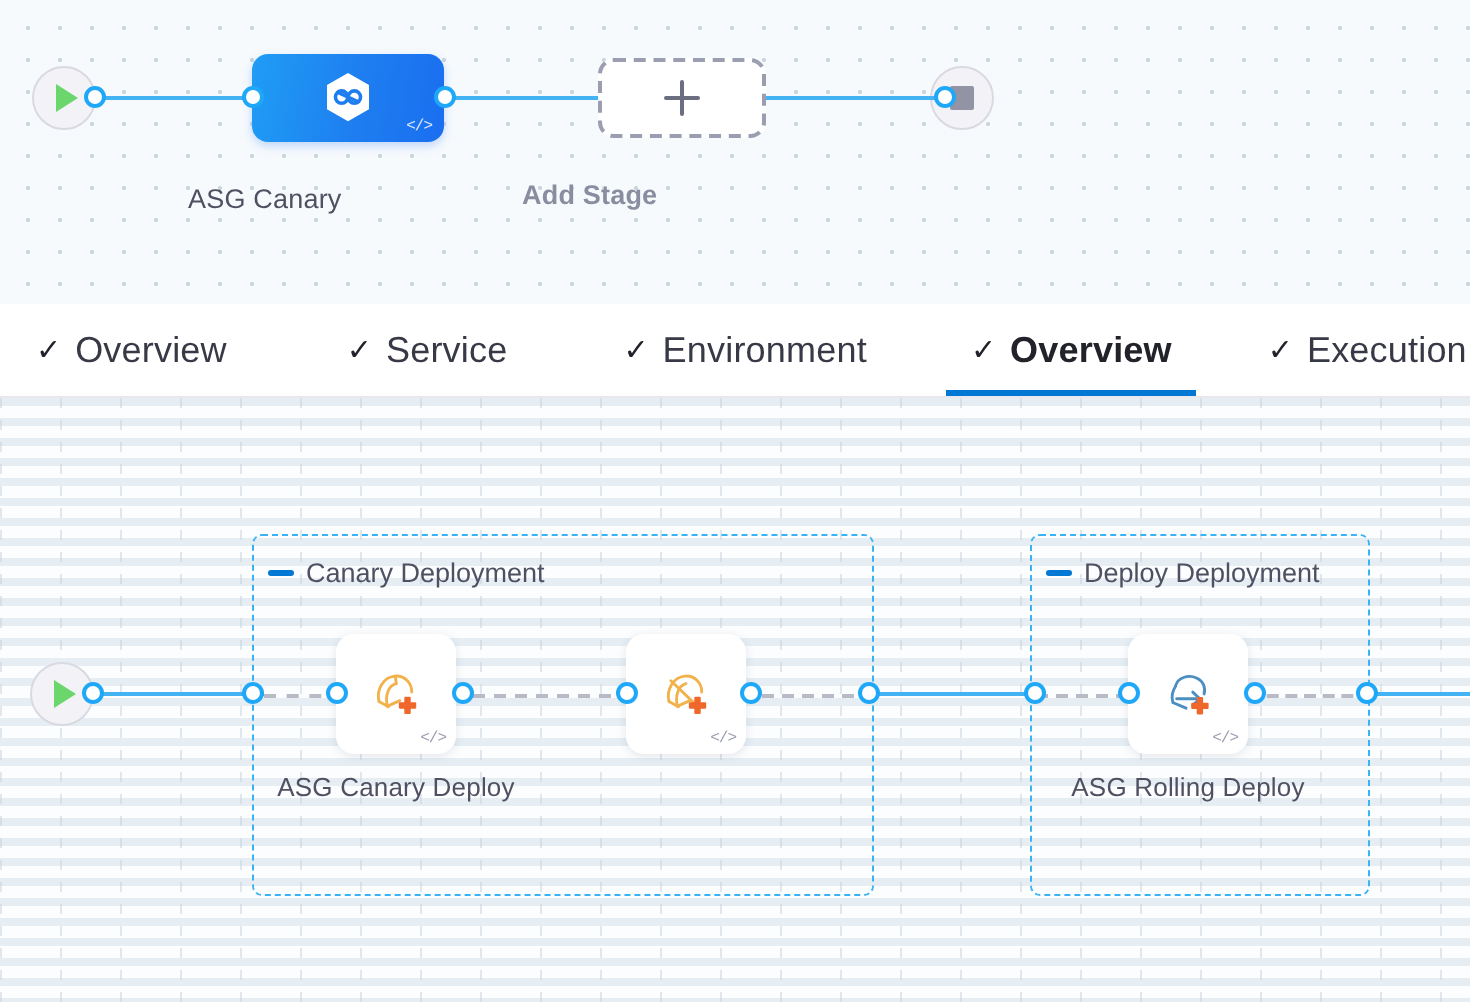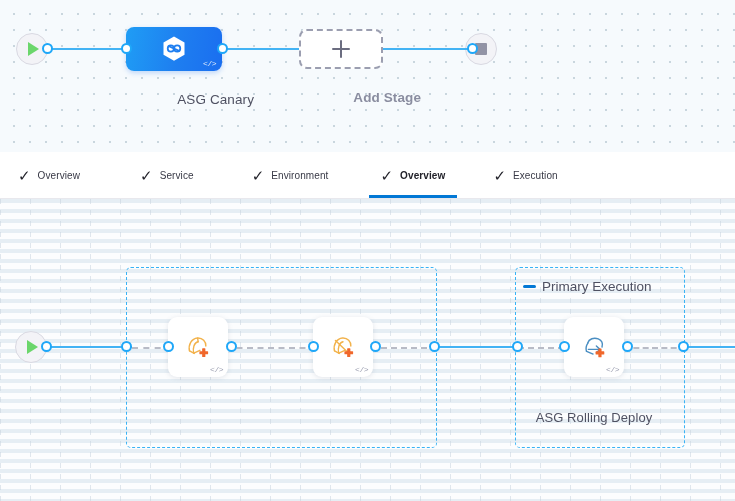--- a/index.html
+++ b/index.html
@@ -59,21 +59,21 @@
     padding: 0 4px;
     box-sizing: border-box;
   }
   .tab .tick {
     font-size: 15px;
     line-height: 1;
     color: #22222a;
     font-weight: 400;
   }
   .tab .tab-label {
-    font-size: 10px;
+    font-size: 18px;
     color: #383946;
     letter-spacing: .1px;
     white-space: nowrap;
   }
   .tab.active .tab-label { font-weight: 700; color: #22222a; }
   .tab.active::after {
     content: "";
     position: absolute;
     left: 0; right: 0; bottom: 0;
     height: 3px;
@@ -201,21 +201,21 @@
     content: "";
     position: absolute;
     background: #6b6d80;
     border-radius: 1px;
   }
   .add-stage .plus::before { left: 0; right: 0; top: 8px; height: 2px; }
   .add-stage .plus::after  { top: 0; bottom: 0; left: 8px; width: 2px; }
 
   .node-label {
     position: absolute;
-    text-align: right;
+    text-align: left;
     font-size: 13.5px;
     color: #4f5162;
     white-space: nowrap;
     letter-spacing: .1px;
   }
   .node-label.muted { color: #8a8da0; font-weight: bold; }
 
   
   .step-group {
     position: absolute;
@@ -339,23 +339,27 @@
       <span class="tab-label">Execution</span>
     </div>
   </div>
 
   <div class="exec-canvas">
     <div class="vgrid"></div>
 
     <div class="step-group" style="left:126px; top:68px; width:311px; height:181px;"></div>
     <div class="step-group" style="left:515px; top:68px; width:170px; height:181px;"></div>
 
+    <div class="group-label" style="left:134px; top:80px;">
+      <span class="collapse-dash"></span>
+      <span>Canary Deployment</span>
+    </div>
     <div class="group-label" style="left:523px; top:80px;">
       <span class="collapse-dash"></span>
-      <span>Primary Execution</span>
+      <span>Deploy Deployment</span>
     </div>
 
     <div class="link" style="left:44px;  top:147px; width:88px;"></div>
     <div class="link dashed" style="left:132px; top:148px; width:40px;"></div>
     <div class="link dashed" style="left:226px; top:148px; width:90px;"></div>
     <div class="link dashed" style="left:371px; top:148px; width:66px;"></div>
     <div class="link" style="left:434px; top:147px; width:87px;"></div>
     <div class="link dashed" style="left:518px; top:148px; width:46px;"></div>
     <div class="link dashed" style="left:624px; top:148px; width:62px;"></div>
     <div class="link" style="left:683px; top:147px; width:52px;"></div>
@@ -386,20 +390,21 @@
           <path d="M13.6 24.4 L20 21.5"></path>
           <path d="M17.6 8.6 L18.2 12.6"></path>
         </g>
         <g fill="#f0672b">
           <rect x="22.4" y="19.4" width="3.4" height="9.2" rx=".6"></rect>
           <rect x="19.5" y="22.4" width="9.2" height="3.4" rx=".6"></rect>
         </g>
       </svg>
       <span class="code-badge">&lt;/&gt;</span>
     </div>
+    <div class="step-label" style="left:133px; top:185px;">ASG Canary Deploy</div>
 
     <div class="step-node" style="left:313px; top:118px;">
       <svg width="34" height="34" viewBox="0 0 36 36">
         <g fill="none" stroke="#f2b24b" stroke-width="1.5" stroke-linecap="round">
           <path d="M9 22 C7.5 16 11 9 17.5 8.5 C23 8.2 26.5 12.5 26.3 17"></path>
           <path d="M13.5 24.5 C12 19 14 13.5 18 12.5"></path>
           <path d="M9 22 L14 24.8"></path>
           <path d="M13.6 24.4 L20 21.5"></path>
           <path d="M10 11 L23 23.5"></path>
         </g>
@@ -420,16 +425,16 @@
           <path d="M12 20.5 L24 20.5"></path>
           <path d="M20.5 17 L24.3 20.5 L20.5 24"></path>
         </g>
         <g fill="#f0672b">
           <rect x="22.6" y="19.6" width="3.4" height="9.2" rx=".6"></rect>
           <rect x="19.7" y="22.6" width="9.2" height="3.4" rx=".6"></rect>
         </g>
       </svg>
       <span class="code-badge">&lt;/&gt;</span>
     </div>
-    <div class="step-label" style="left:529px; top:185px;margin-top:24px;">ASG Rolling Deploy</div>
+    <div class="step-label" style="left:529px; top:185px;">ASG Rolling Deploy</div>
 
   </div>
 </div>
 
 </body></html>

